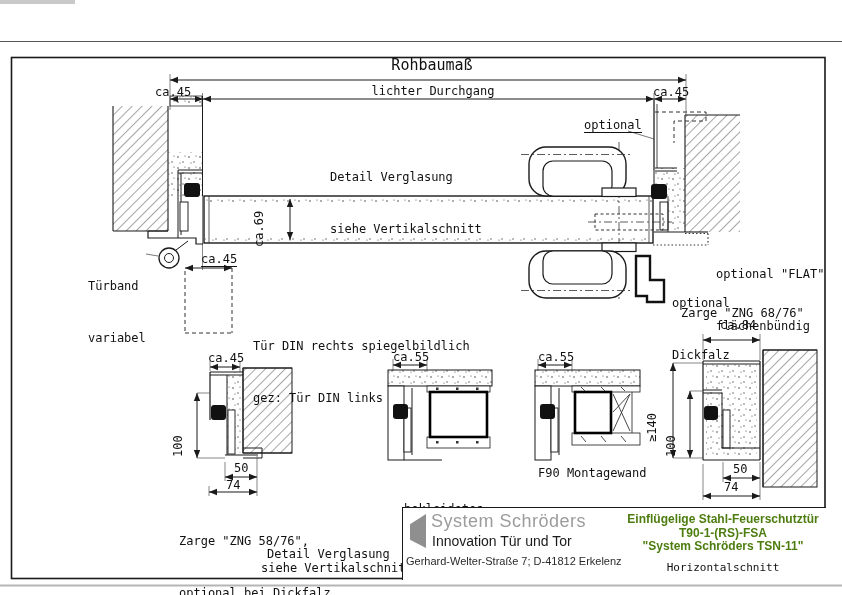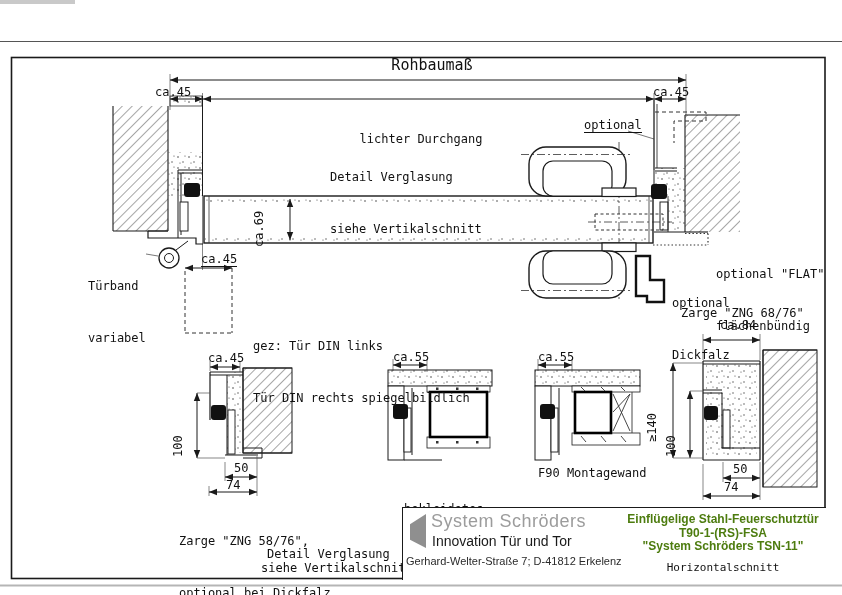--- a/index.html
+++ b/index.html
@@ -258,43 +258,43 @@
       <line x1="673" y1="458" x2="703" y2="458" stroke="#555" stroke-width="0.7"></line>
       <line x1="723" y1="462" x2="723" y2="482" stroke="#555" stroke-width="0.7"></line>
       <line x1="760" y1="462" x2="760" y2="500" stroke="#555" stroke-width="0.7"></line>
       <line x1="703" y1="464" x2="703" y2="500" stroke="#555" stroke-width="0.7"></line>
       <line x1="723" y1="478" x2="760" y2="478" stroke-width="1" marker-start="url(#arr)" marker-end="url(#arr)"></line>
       <line x1="703" y1="496" x2="760" y2="496" stroke-width="1" marker-start="url(#arr)" marker-end="url(#arr)"></line>
     </g>
   </svg>
 
   <div class="lbl big center" style="left:377px;top:59px;width:110px;">Rohbaumaß</div>
-  <div class="lbl center" style="left:356px;top:85px;width:130px;margin-top:48px;">lichter Durchgang</div>
+  <div class="lbl center" style="left:368px;top:85px;width:130px;">lichter Durchgang</div>
   <div class="lbl" style="left:155px;top:86px;">ca.45</div>
   <div class="lbl" style="left:653px;top:86px;">ca.45</div>
 
   <div class="block" style="left:330px;top:132px;">
     <span class="ln">Detail Verglasung</span>
     <span class="ln">siehe Vertikalschnitt</span>
   </div>
 
   <div class="lbl ul" style="left:584px;top:119px;">optional</div>
 
   <div class="vlbl" style="left:266px;top:233px;">ca.69</div>
 
   <div class="block" style="left:88px;top:241px;">
     <span class="ln">Türband</span>
     <span class="ln">variabel</span>
   </div>
 
   <div class="lbl ul" style="left:201px;top:253px;">ca.45</div>
 
   <div class="block" style="left:253px;top:301px;">
+    <span class="ln">Tür DIN rechts spiegelbildlich</span>
     <span class="ln">gez: Tür DIN links</span>
-    <span class="ln">Tür DIN rechts spiegelbildlich</span>
   </div>
 
   <div class="block" style="left:716px;top:229px;">
     <span class="ln">optional "FLAT"</span>
     <span class="ln">flächenbündig</span>
   </div>
 
   <div class="block" style="left:672px;top:258px;">
     <span class="ln">optional</span>
     <span class="ln">Dickfalz</span>

